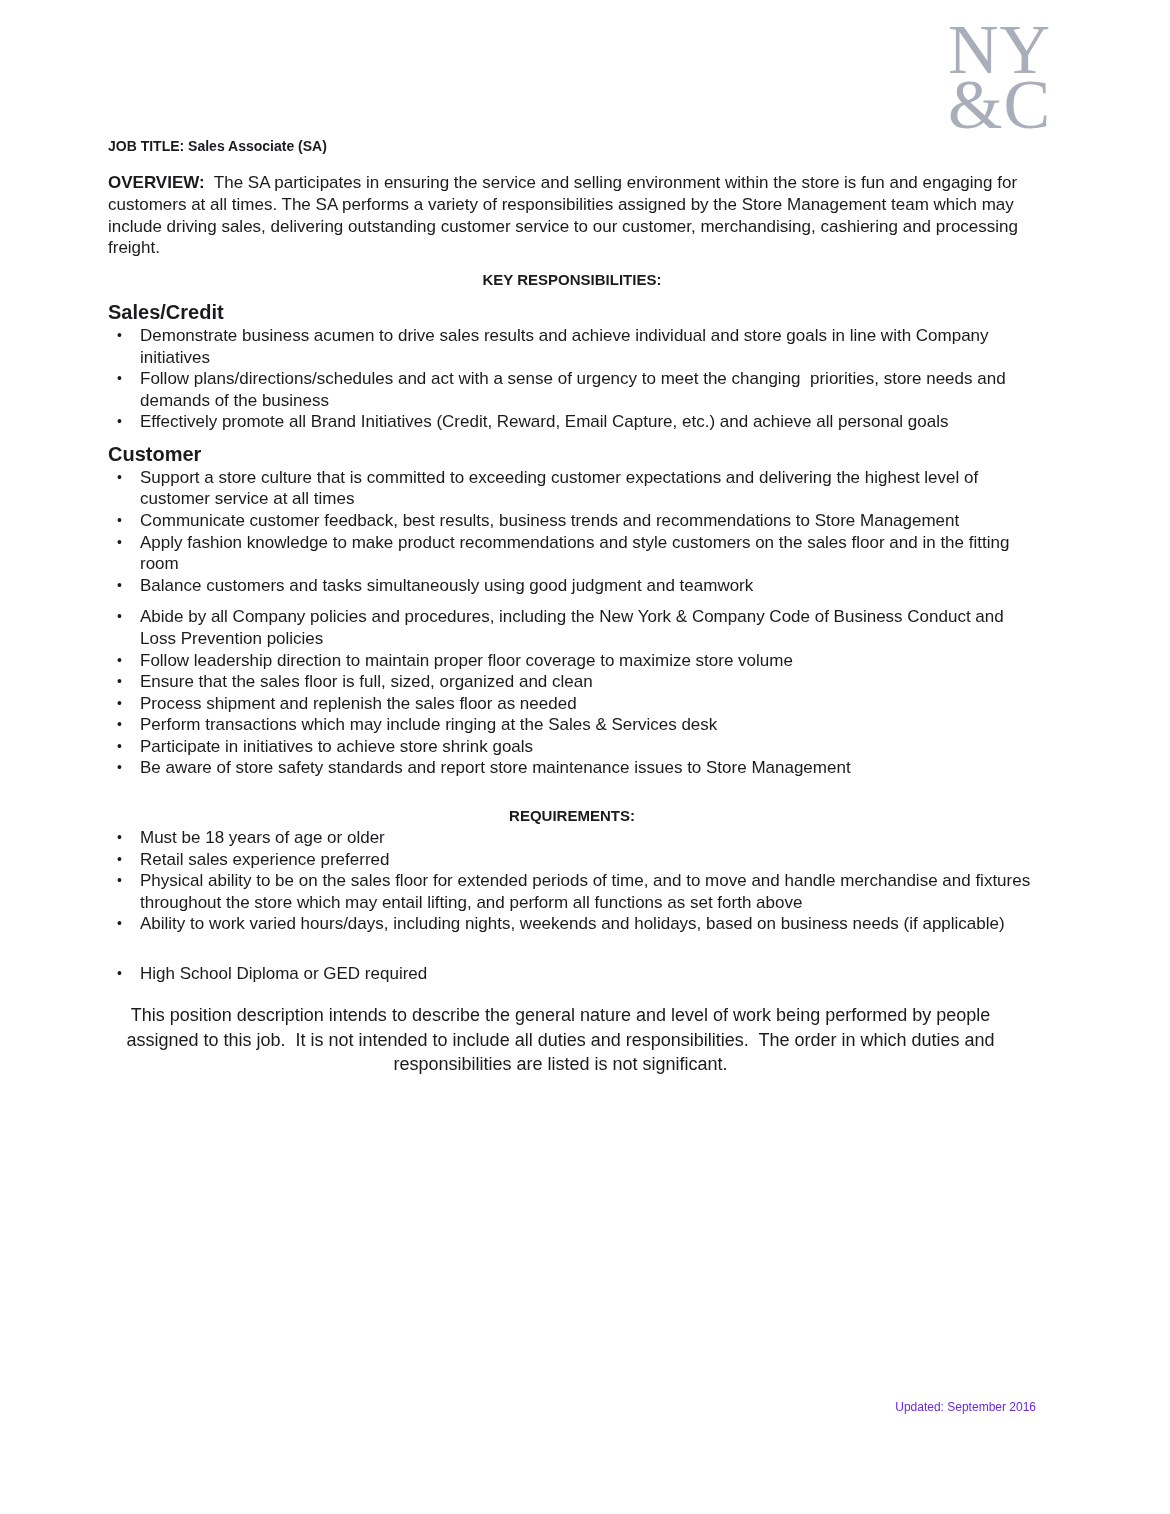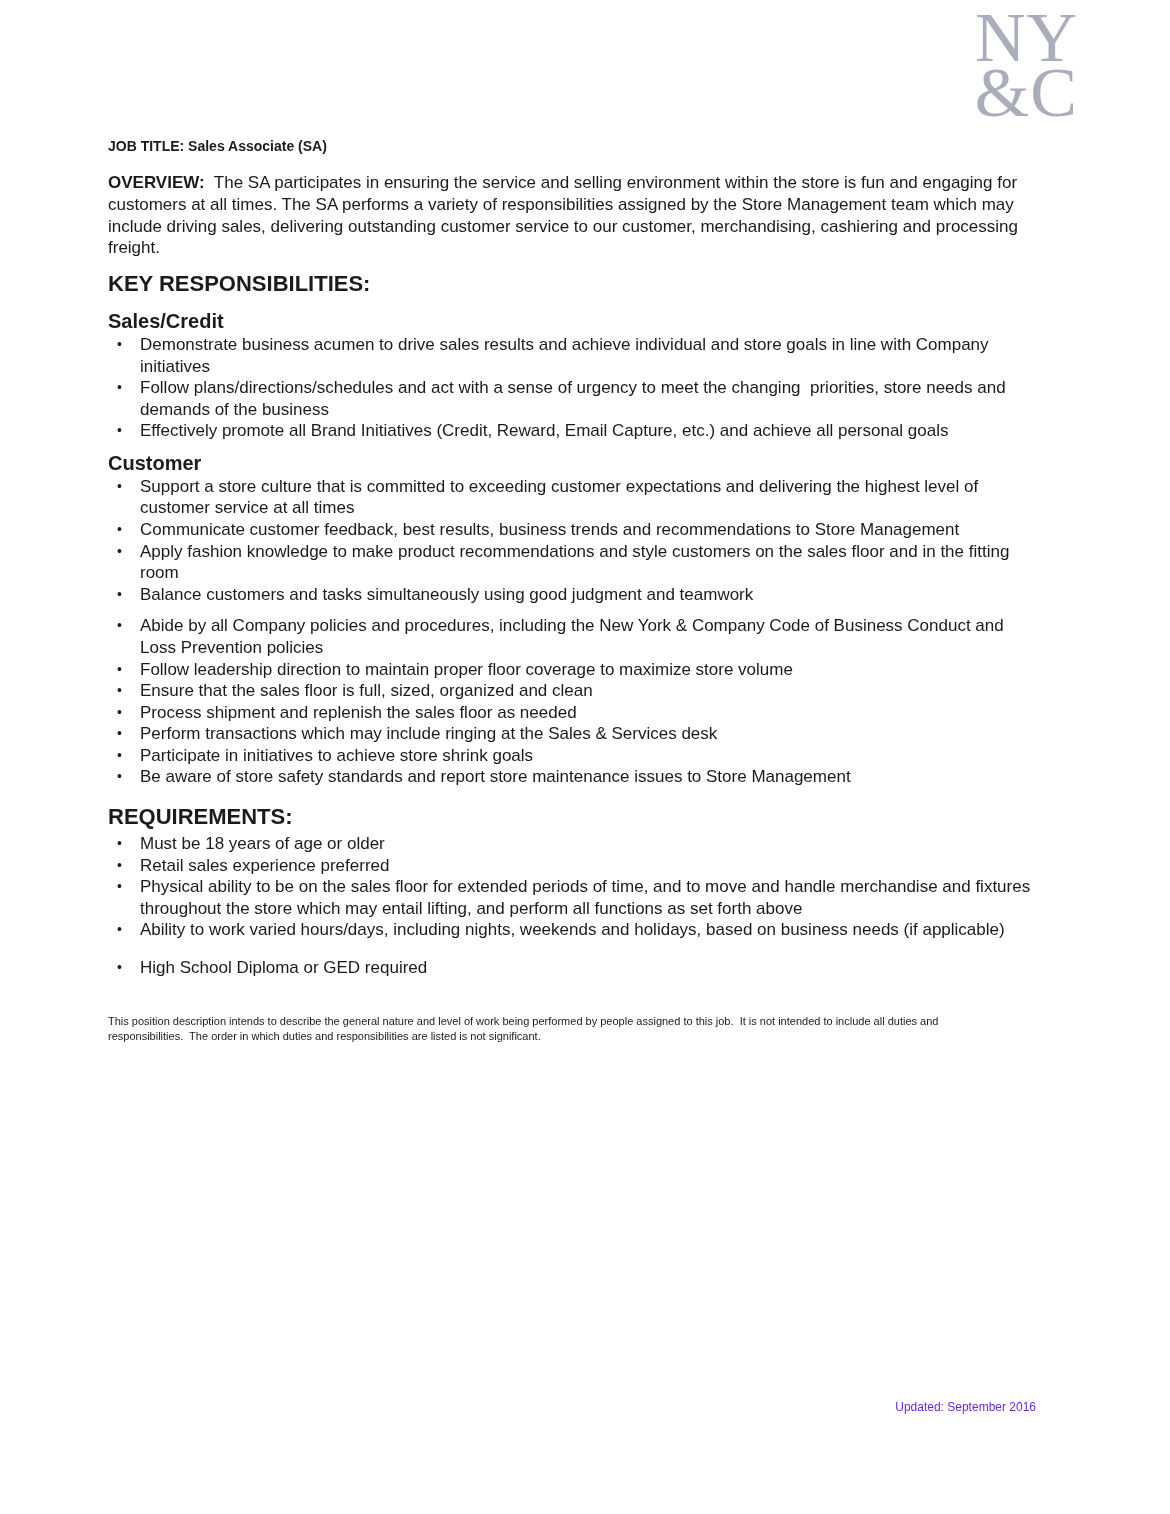--- a/index.html
+++ b/index.html
@@ -10,23 +10,23 @@
   }
   .page {
     position: relative;
     width: 1170px; height: 1514px;
     background: #ffffff;
     color: #1b1b1e;
     overflow: hidden;
   }
   .logo {
     position: absolute;
-    top: 10px; right: 92px;
+    top: 22px; right: 92px;
     width: 130px;
-    text-align: right;
+    text-align: left;
     font-family: "Liberation Serif", serif;
     font-size: 70px;
     line-height: 0.79;
     color: #a9aeba;
     letter-spacing: 1px;
     user-select: none;
   }
   .content {
     position: absolute;
     left: 108px; top: 138px;
@@ -39,23 +39,24 @@
     white-space: pre-wrap;
   }
   .para {
     font-size: 17px;
     line-height: 1.28;
     margin: 0 0 12px 0;
     white-space: pre-wrap;
   }
   .para b { white-space: pre-wrap; }
   .big-heading {
-    font-size: 22px;
+    font-size: 15px;
     font-weight: bold;
     margin: 0 0 13px 0;
+    text-align: center;
   }
   .section { margin-bottom: 10px; }
   .section-heading {
     font-size: 20px;
     font-weight: bold;
     margin: 0 0 1px 0;
   }
   .bullet {
     display: flex;
     font-size: 17px;
@@ -65,27 +66,28 @@
     flex: 0 0 32px;
     padding-left: 9px;
     box-sizing: border-box;
     font-size: 14px;
     line-height: 21.5px;
   }
   .bullet .btext {
     flex: 1;
     white-space: pre-wrap;
   }
-  .req-block { margin-top: 16px; }
+  .req-block { margin-top: 28px; }
   .disclaimer {
-    margin-top: 36px;
-    font-size: 11px;
+    margin-top: 19px;
+    font-size: 18px;
     line-height: 1.35;
     white-space: pre-wrap;
     width: 905px;
+    text-align: center;
   }
   .footer {
     position: absolute;
     top: 1400px;
     right: 134px;
     font-size: 12px;
     color: #6d28d9;
   }
 </style>
 </head>

